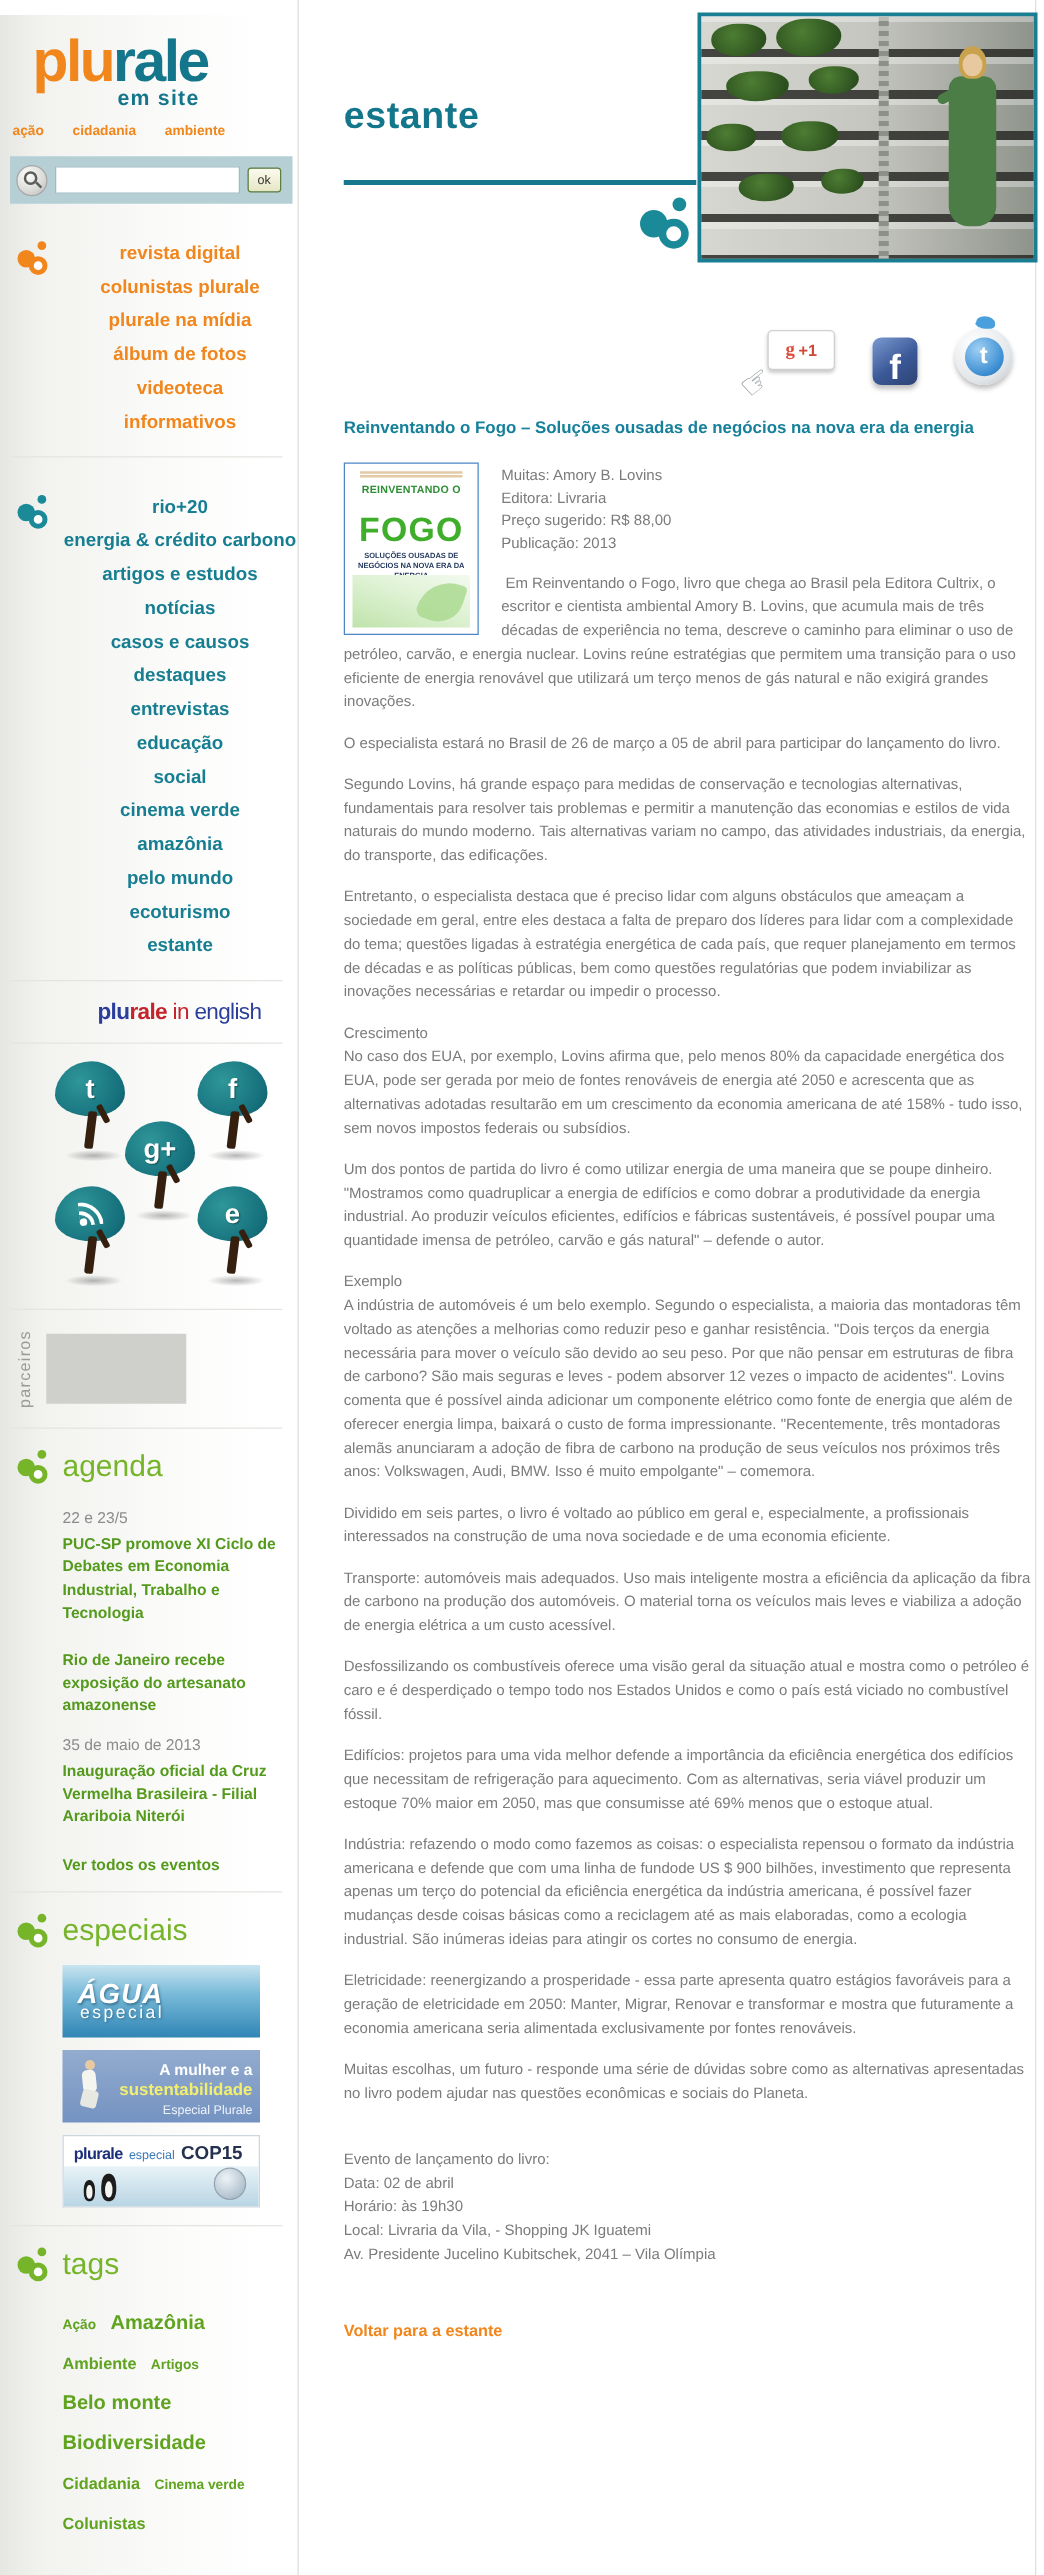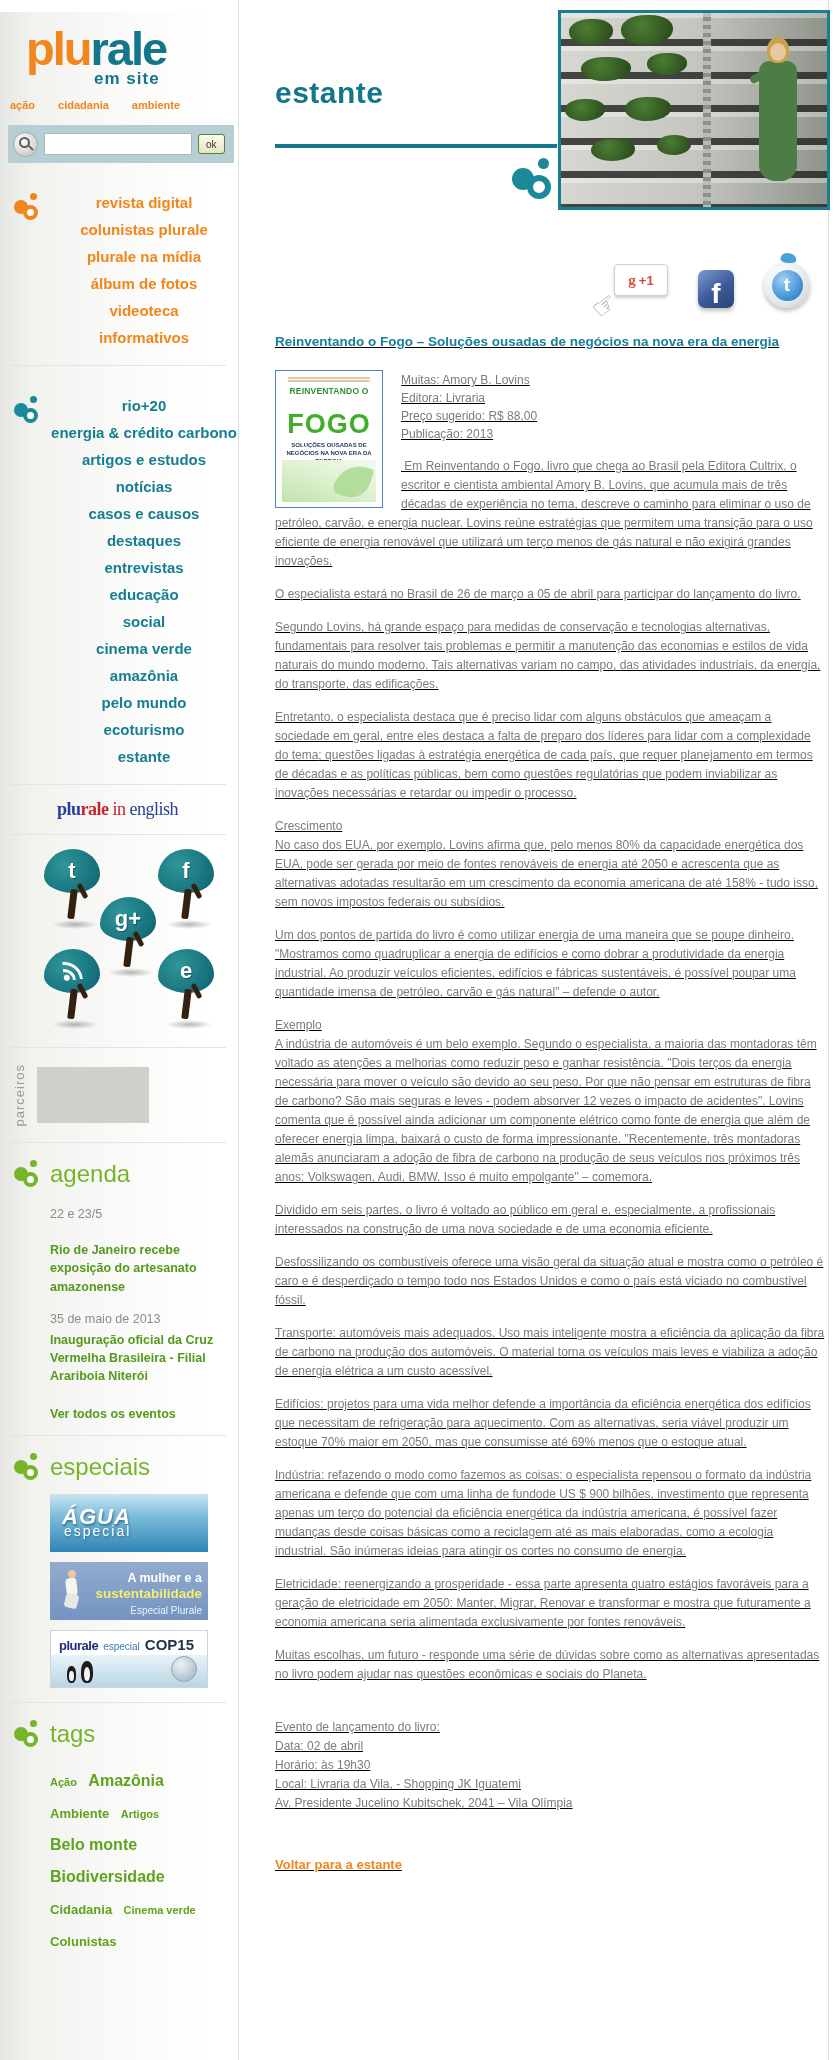--- a/index.html
+++ b/index.html
@@ -40,21 +40,21 @@
   
   .mark{position:absolute;left:14px;top:3px;width:26px;height:28px;}
   .mark i{position:absolute;display:block;border-radius:50%;}
   .mark .m-big{left:0;top:8px;width:14px;height:14px;}
   .mark .m-ring{left:9px;top:13px;width:7px;height:7px;background:#fff;border-style:solid;border-width:4px;}
   .mark .m-dot{left:16px;top:1px;width:7px;height:7px;}
   .mark.orange .m-big,.mark.orange .m-dot{background:#F0861C;} .mark.orange .m-ring{border-color:#F0861C;}
   .mark.tealc .m-big,.mark.tealc .m-dot{background:#1B8A98;} .mark.tealc .m-ring{border-color:#1B8A98;}
   .mark.green .m-big,.mark.green .m-dot{background:#76B529;} .mark.green .m-ring{border-color:#76B529;}
   .sep{border-top:1px solid #e4e4e0;margin:14px 12px 14px 8px;}
-  .in-english{padding-left:57px;font-size:18px;font-weight:bold;letter-spacing:-0.5px;font-family:Liberation Serif, serif;}
+  .in-english{padding-left:78px;font-size:18px;font-weight:bold;letter-spacing:-0.5px;}
   .ie-plu{color:#2B3E9B;} .ie-rale{color:#C4242B;} .ie-mid{color:#C4242B;font-weight:normal;} .ie-rest{color:#2B3E9B;font-weight:normal;}
   
   .trees{position:relative;height:184px;margin-top:14px;}
   .tree{position:absolute;width:62px;height:80px;cursor:pointer;}
   .crown{position:relative;width:56px;height:44px;border-radius:52% 48% 46% 54%/62% 58% 42% 38%;
     background:radial-gradient(circle at 36% 36%,#2f9699,#15707c 72%,#0d5a64);}
   .crown .glyph{position:absolute;inset:0;display:flex;align-items:center;justify-content:center;
     color:#fff;font-weight:bold;font-size:22px;text-shadow:1px 1px 1px rgba(0,0,0,0.35);}
   .trunk{position:absolute;left:25px;top:40px;width:7px;height:30px;background:#35200f;border-radius:2px;transform:rotate(7deg);}
   .branch{position:absolute;left:36px;top:34px;width:5px;height:16px;background:#35200f;border-radius:2px;transform:rotate(-28deg);}
@@ -133,21 +133,21 @@
     color:#fff;font-weight:bold;font-size:28px;line-height:1;display:flex;align-items:flex-end;justify-content:center;
     box-shadow:0 3px 4px rgba(0,0,0,0.25);}
   .twouter{position:relative;width:46px;height:46px;border-radius:50%;cursor:pointer;
     background:radial-gradient(circle at 35% 30%,#ffffff,#e2e6e9 65%,#b9bfc4);
     box-shadow:0 3px 4px rgba(0,0,0,0.25);display:flex;align-items:center;justify-content:center;}
   .twinner{width:31px;height:31px;border-radius:50%;display:flex;align-items:center;justify-content:center;
     background:radial-gradient(circle at 35% 30%,#9fd0f5,#3b8dd1 70%,#1b6db3);
     color:#fff;font-weight:bold;font-size:19px;}
   .bird{position:absolute;top:-9px;left:17px;width:15px;height:10px;background:#49A0DD;border-radius:65% 85% 40% 70%;}
   .bird::after{content:"";position:absolute;left:-4px;top:3px;border:3px solid transparent;border-right-color:#49A0DD;}
-  .article{width:552px;text-decoration:underline;}
+  .article{width:552px;}
   .art-title{margin:24px 0 0 0;font-size:13.5px;font-weight:bold;color:#17809B;line-height:1.5;width:560px;}
   .book{margin-top:16px;}
   .cover{float:left;width:108px;height:138px;border:1px solid #4a86c6;background:#fff;margin:2px 18px 6px 0;
     position:relative;box-sizing:border-box;padding:5px 6px 0 6px;}
   .cv-bar{height:2px;background:#e3c9a4;margin:1px 6px;}
   .cv-rein{font-size:8.5px;font-weight:bold;color:#2F8F35;text-align:center;margin-top:4px;letter-spacing:0.2px;}
   .cv-fogo{font-size:27px;font-weight:bold;color:#3FAE2A;text-align:center;line-height:1;margin-top:15px;letter-spacing:1px;}
   .cv-sub{font-size:6px;font-weight:bold;color:#233A5E;text-align:center;margin-top:3px;line-height:1.35;}
   .cv-auth{font-size:6px;font-weight:bold;color:#D2701E;text-align:center;margin-top:3px;}
   .cv-art{position:absolute;left:6px;right:6px;bottom:5px;height:42px;overflow:hidden;
@@ -348,20 +348,21 @@
     <div class="sec-head">
       <span class="mark green">
           <i class="m-big"></i>
           <i class="m-ring"></i>
           <i class="m-dot"></i>
         </span>
       <h2>agenda</h2>
     </div>
     <div class="agenda-items">
       <div class="ag-date">22 e 23/5</div>
+      <a class="ag-link">PUC-SP promove XI Ciclo de Debates em Economia Industrial, Trabalho e Tecnologia</a>
       <a class="ag-link nodate">Rio de Janeiro recebe exposição do artesanato amazonense</a>
       <div class="ag-date">35 de maio de 2013</div>
       <a class="ag-link">Inauguração oficial da Cruz Vermelha Brasileira - Filial Arariboia Niterói</a>
     </div>
     <a class="see-all">Ver todos os eventos</a>
   </section>
 
   <div class="sep"></div>
 
   <section>
@@ -473,22 +474,22 @@
 
     <p>O especialista estará no Brasil de 26 de março a 05 de abril para participar do lançamento do livro.</p>
     <p>Segundo Lovins, há grande espaço para medidas de conservação e tecnologias alternativas, fundamentais para resolver tais problemas e permitir a manutenção das economias e estilos de vida naturais do mundo moderno. Tais alternativas variam no campo, das atividades industriais, da energia, do transporte, das edificações.</p>
     <p>Entretanto, o especialista destaca que é preciso lidar com alguns obstáculos que ameaçam a sociedade em geral, entre eles destaca a falta de preparo dos líderes para lidar com a complexidade do tema; questões ligadas à estratégia energética de cada país, que requer planejamento em termos de décadas e as políticas públicas, bem como questões regulatórias que podem inviabilizar as inovações necessárias e retardar ou impedir o processo.</p>
     <p>Crescimento
 No caso dos EUA, por exemplo, Lovins afirma que, pelo menos 80% da capacidade energética dos EUA, pode ser gerada por meio de fontes renováveis de energia até 2050 e acrescenta que as alternativas adotadas resultarão em um crescimento da economia americana de até 158% - tudo isso, sem novos impostos federais ou subsídios.</p>
     <p>Um dos pontos de partida do livro é como utilizar energia de uma maneira que se poupe dinheiro. "Mostramos como quadruplicar a energia de edifícios e como dobrar a produtividade da energia industrial. Ao produzir veículos eficientes, edifícios e fábricas sustentáveis, é possível poupar uma quantidade imensa de petróleo, carvão e gás natural" – defende o autor.</p>
     <p>Exemplo
 A indústria de automóveis é um belo exemplo. Segundo o especialista, a maioria das montadoras têm voltado as atenções a melhorias como reduzir peso e ganhar resistência. "Dois terços da energia necessária para mover o veículo são devido ao seu peso. Por que não pensar em estruturas de fibra de carbono? São mais seguras e leves - podem absorver 12 vezes o impacto de acidentes". Lovins comenta que é possível ainda adicionar um componente elétrico como fonte de energia que além de oferecer energia limpa, baixará o custo de forma impressionante. "Recentemente, três montadoras alemãs anunciaram a adoção de fibra de carbono na produção de seus veículos nos próximos três anos: Volkswagen, Audi, BMW. Isso é muito empolgante" – comemora.</p>
     <p>Dividido em seis partes, o livro é voltado ao público em geral e, especialmente, a profissionais interessados na construção de uma nova sociedade e de uma economia eficiente.</p>
+    <p>Transporte: automóveis mais adequados. Uso mais inteligente mostra a eficiência da aplicação da fibra de carbono na produção dos automóveis. O material torna os veículos mais leves e viabiliza a adoção de energia elétrica a um custo acessível.</p>
     <p>Desfossilizando os combustíveis oferece uma visão geral da situação atual e mostra como o petróleo é caro e é desperdiçado o tempo todo nos Estados Unidos e como o país está viciado no combustível fóssil.</p>
-    <p>Transporte: automóveis mais adequados. Uso mais inteligente mostra a eficiência da aplicação da fibra de carbono na produção dos automóveis. O material torna os veículos mais leves e viabiliza a adoção de energia elétrica a um custo acessível.</p>
     <p>Edifícios: projetos para uma vida melhor defende a importância da eficiência energética dos edifícios que necessitam de refrigeração para aquecimento. Com as alternativas, seria viável produzir um estoque 70% maior em 2050, mas que consumisse até 69% menos que o estoque atual.</p>
     <p>Indústria: refazendo o modo como fazemos as coisas: o especialista repensou o formato da indústria americana e defende que com uma linha de fundode US $ 900 bilhões, investimento que representa apenas um terço do potencial da eficiência energética da indústria americana, é possível fazer mudanças desde coisas básicas como a reciclagem até as mais elaboradas, como a ecologia industrial. São inúmeras ideias para atingir os cortes no consumo de energia.</p>
     <p>Eletricidade: reenergizando a prosperidade - essa parte apresenta quatro estágios favoráveis para a geração de eletricidade em 2050: Manter, Migrar, Renovar e transformar e mostra que futuramente a economia americana seria alimentada exclusivamente por fontes renováveis.</p>
     <p>Muitas escolhas, um futuro - responde uma série de dúvidas sobre como as alternativas apresentadas no livro podem ajudar nas questões econômicas e sociais do Planeta.</p>
     <p class="event">Evento de lançamento do livro:
 Data: 02 de abril
 Horário: às 19h30
 Local: Livraria da Vila, - Shopping JK Iguatemi
 Av. Presidente Jucelino Kubitschek, 2041 – Vila Olímpia</p>
     <a class="back">Voltar para a estante</a>

